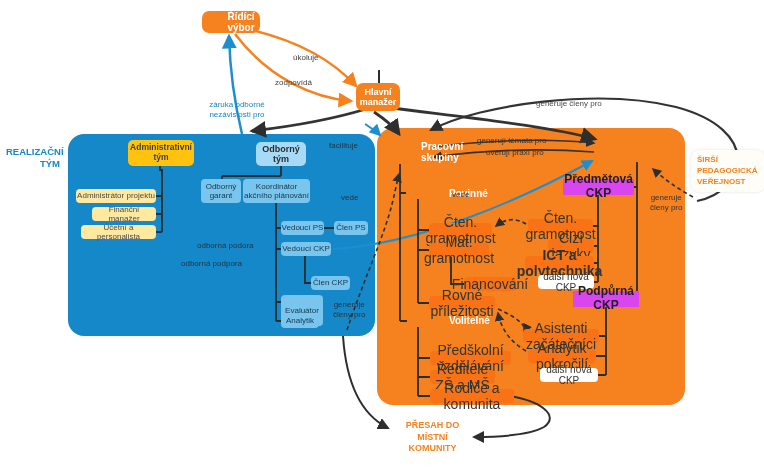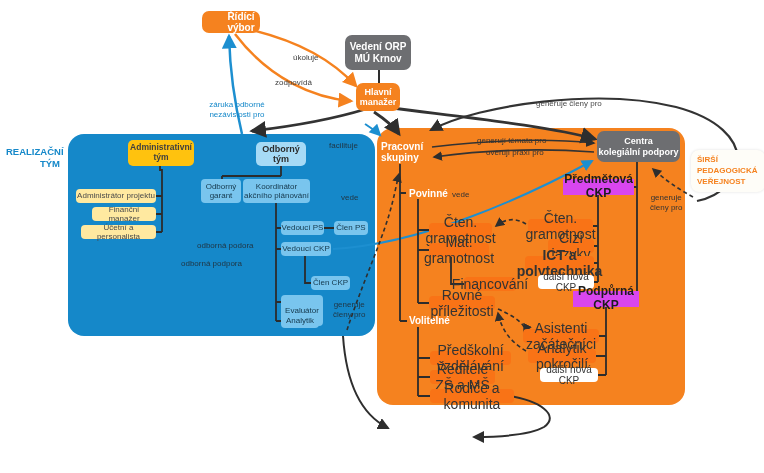--- a/index.html
+++ b/index.html
@@ -14,21 +14,21 @@
   .panel-orange{background:#f5821f;}
   .orange-strong{background:#f5821f;color:#fff;font-weight:bold;font-size:10px;border-radius:7px;}
   .gray-dark{background:#6d6e71;color:#fff;font-weight:bold;font-size:10px;border-radius:7px;}
   .yellow-strong{background:#ffc20e;color:#3f3f3f;font-weight:bold;font-size:8.5px;}
   .yellow-light{background:#ffe9a0;color:#4a4a4a;font-size:8px;border-radius:4px;}
   .blue-head{background:#a6daf6;color:#2b2b2b;font-weight:bold;font-size:9px;}
   .blue-item{background:#79c5ee;color:#14374b;font-size:8px;border-radius:4px;}
   .gray-item{background:#f97316;color:#333;font-size:14px;border-radius:4px;}
   .gray-head{background:#d946ef;color:#1d1d1d;font-weight:bold;font-size:12px;border-radius:0;}
   .white-item{background:#fff;color:#333;font-size:10px;border-radius:4px;}
-  .on-orange{position:absolute;color:#fff;font-weight:bold;font-size:10px;white-space:pre-line;}
+  .on-orange{position:absolute;color:#fff;font-weight:bold;font-size:10px;white-space:pre-line;margin-left:40px;}
   .elabel{position:absolute;font-size:8px;color:#3d3d3d;white-space:pre-line;line-height:1.2;}
   .elabel-blue{color:#1588c9;text-align:center;}
   .side-title{position:absolute;color:#1588c9;font-weight:bold;font-size:9.5px;
               text-align:right;white-space:pre-line;line-height:1.25;}
   .sirsi{position:absolute;background:#fefdf8;border-radius:8px;color:#f5821f;font-weight:bold;
          font-size:8px;line-height:1.35;padding:5px 6px;white-space:pre-line;
          box-shadow:0 0 3px rgba(0,0,0,.12);}
   .presah{position:absolute;color:#f5821f;font-weight:bold;font-size:9px;text-align:center;
           white-space:pre-line;line-height:1.3;}
 </style>
@@ -89,22 +89,20 @@
              M418,199 L418,303 M418,230 L429,230 M418,250 L429,250 M418,303 L429,303
              M451,257 L451,284 L464,284
              M418,327 L418,396 M418,358 L430,358 M418,377 L430,377 M418,396 L430,396" stroke="#2c2c2c" stroke-width="1.8" fill="none"></path>
 
     <path d="M637,162 L637,299 M634,187 L637,187
              M598,195 L598,282 M593,226 L598,226 M594,246 L598,246 M594,263 L598,263 M594,282 L598,282
              M606,306 L606,375 M599,336 L606,336 M596,356 L606,356 M598,375 L606,375" stroke="#2c2c2c" stroke-width="1.8" fill="none"></path>
   </svg>
 
   <div class="node orange-strong" style="left:202px;top:11px;width:58px;height:22px;padding-left:20px;">Řídící výbor</div>
-  <div class="node gray-dark" style="left:345px;top:35px;width:66px;height:35px;">Vedení ORP
-MÚ Krnov</div>
   <div class="node orange-strong" style="left:356px;top:83px;width:44px;height:28px;font-size:9px;">Hlavní
 manažer</div>
 
   <div class="side-title" style="left:6px;top:146px;width:54px;">REALIZAČNÍ
 TÝM</div>
 
   <div class="node yellow-strong" style="left:128px;top:140px;width:66px;height:26px;">Administrativní
 tým</div>
   <div class="node yellow-light" style="left:76px;top:189px;width:80px;height:14px;">Administrátor projektu</div>
   <div class="node yellow-light" style="left:92px;top:207px;width:64px;height:14px;">Finanční manažer</div>
@@ -147,29 +145,30 @@
 
   <div class="node gray-item" style="left:429px;top:223px;width:63px;height:14px;">Čten. gramotnost</div>
   <div class="node gray-item" style="left:429px;top:243px;width:60px;height:14px;">Mat. gramotnost</div>
   <div class="node gray-item" style="left:464px;top:277px;width:52px;height:14px;">Financování</div>
   <div class="node gray-item" style="left:429px;top:296px;width:66px;height:14px;">Rovné příležitosti</div>
 
   <div class="node gray-item" style="left:430px;top:351px;width:81px;height:14px;">Předškolní vzdělávání</div>
   <div class="node gray-item" style="left:430px;top:370px;width:65px;height:14px;">Ředitelé ZŠ a MŠ</div>
   <div class="node gray-item" style="left:430px;top:389px;width:84px;height:14px;">Rodiče a komunita</div>
 
-  <div class="node gray-dark" style="left:597px;top:131px;width:83px;height:31px;font-size:9px;">Centra
-kolegiální  podpory</div>
   <div class="node gray-head" style="left:563px;top:179px;width:71px;height:16px;">Předmětová CKP</div>
   <div class="node gray-item" style="left:528px;top:219px;width:65px;height:14px;">Čten. gramotnost</div>
   <div class="node gray-item" style="left:548px;top:239px;width:46px;height:14px;">Cizí jazyky</div>
   <div class="node gray-item" style="left:525px;top:256px;width:69px;height:14px;font-weight:bold;">ICT a polytechnika</div>
   <div class="node white-item" style="left:538px;top:275px;width:56px;height:14px;">další nová CKP</div>
   <div class="node gray-head" style="left:573px;top:291px;width:66px;height:16px;">Podpůrná CKP</div>
   <div class="node gray-item" style="left:523px;top:329px;width:76px;height:14px;">Asistenti začátečníci</div>
   <div class="node gray-item" style="left:528px;top:349px;width:68px;height:14px;">Analytik pokročilí</div>
   <div class="node white-item" style="left:540px;top:368px;width:58px;height:14px;">další nová CKP</div>
 
   <div class="sirsi" style="left:691px;top:150px;width:62px;">ŠIRŠÍ
 PEDAGOGICKÁ
 VEŘEJNOST</div>
+  <div class="presah" style="left:390px;top:420px;width:85px;">PŘESAH DO
+MÍSTNÍ
+KOMUNITY</div>
 
 </div>
 
 </body></html>

